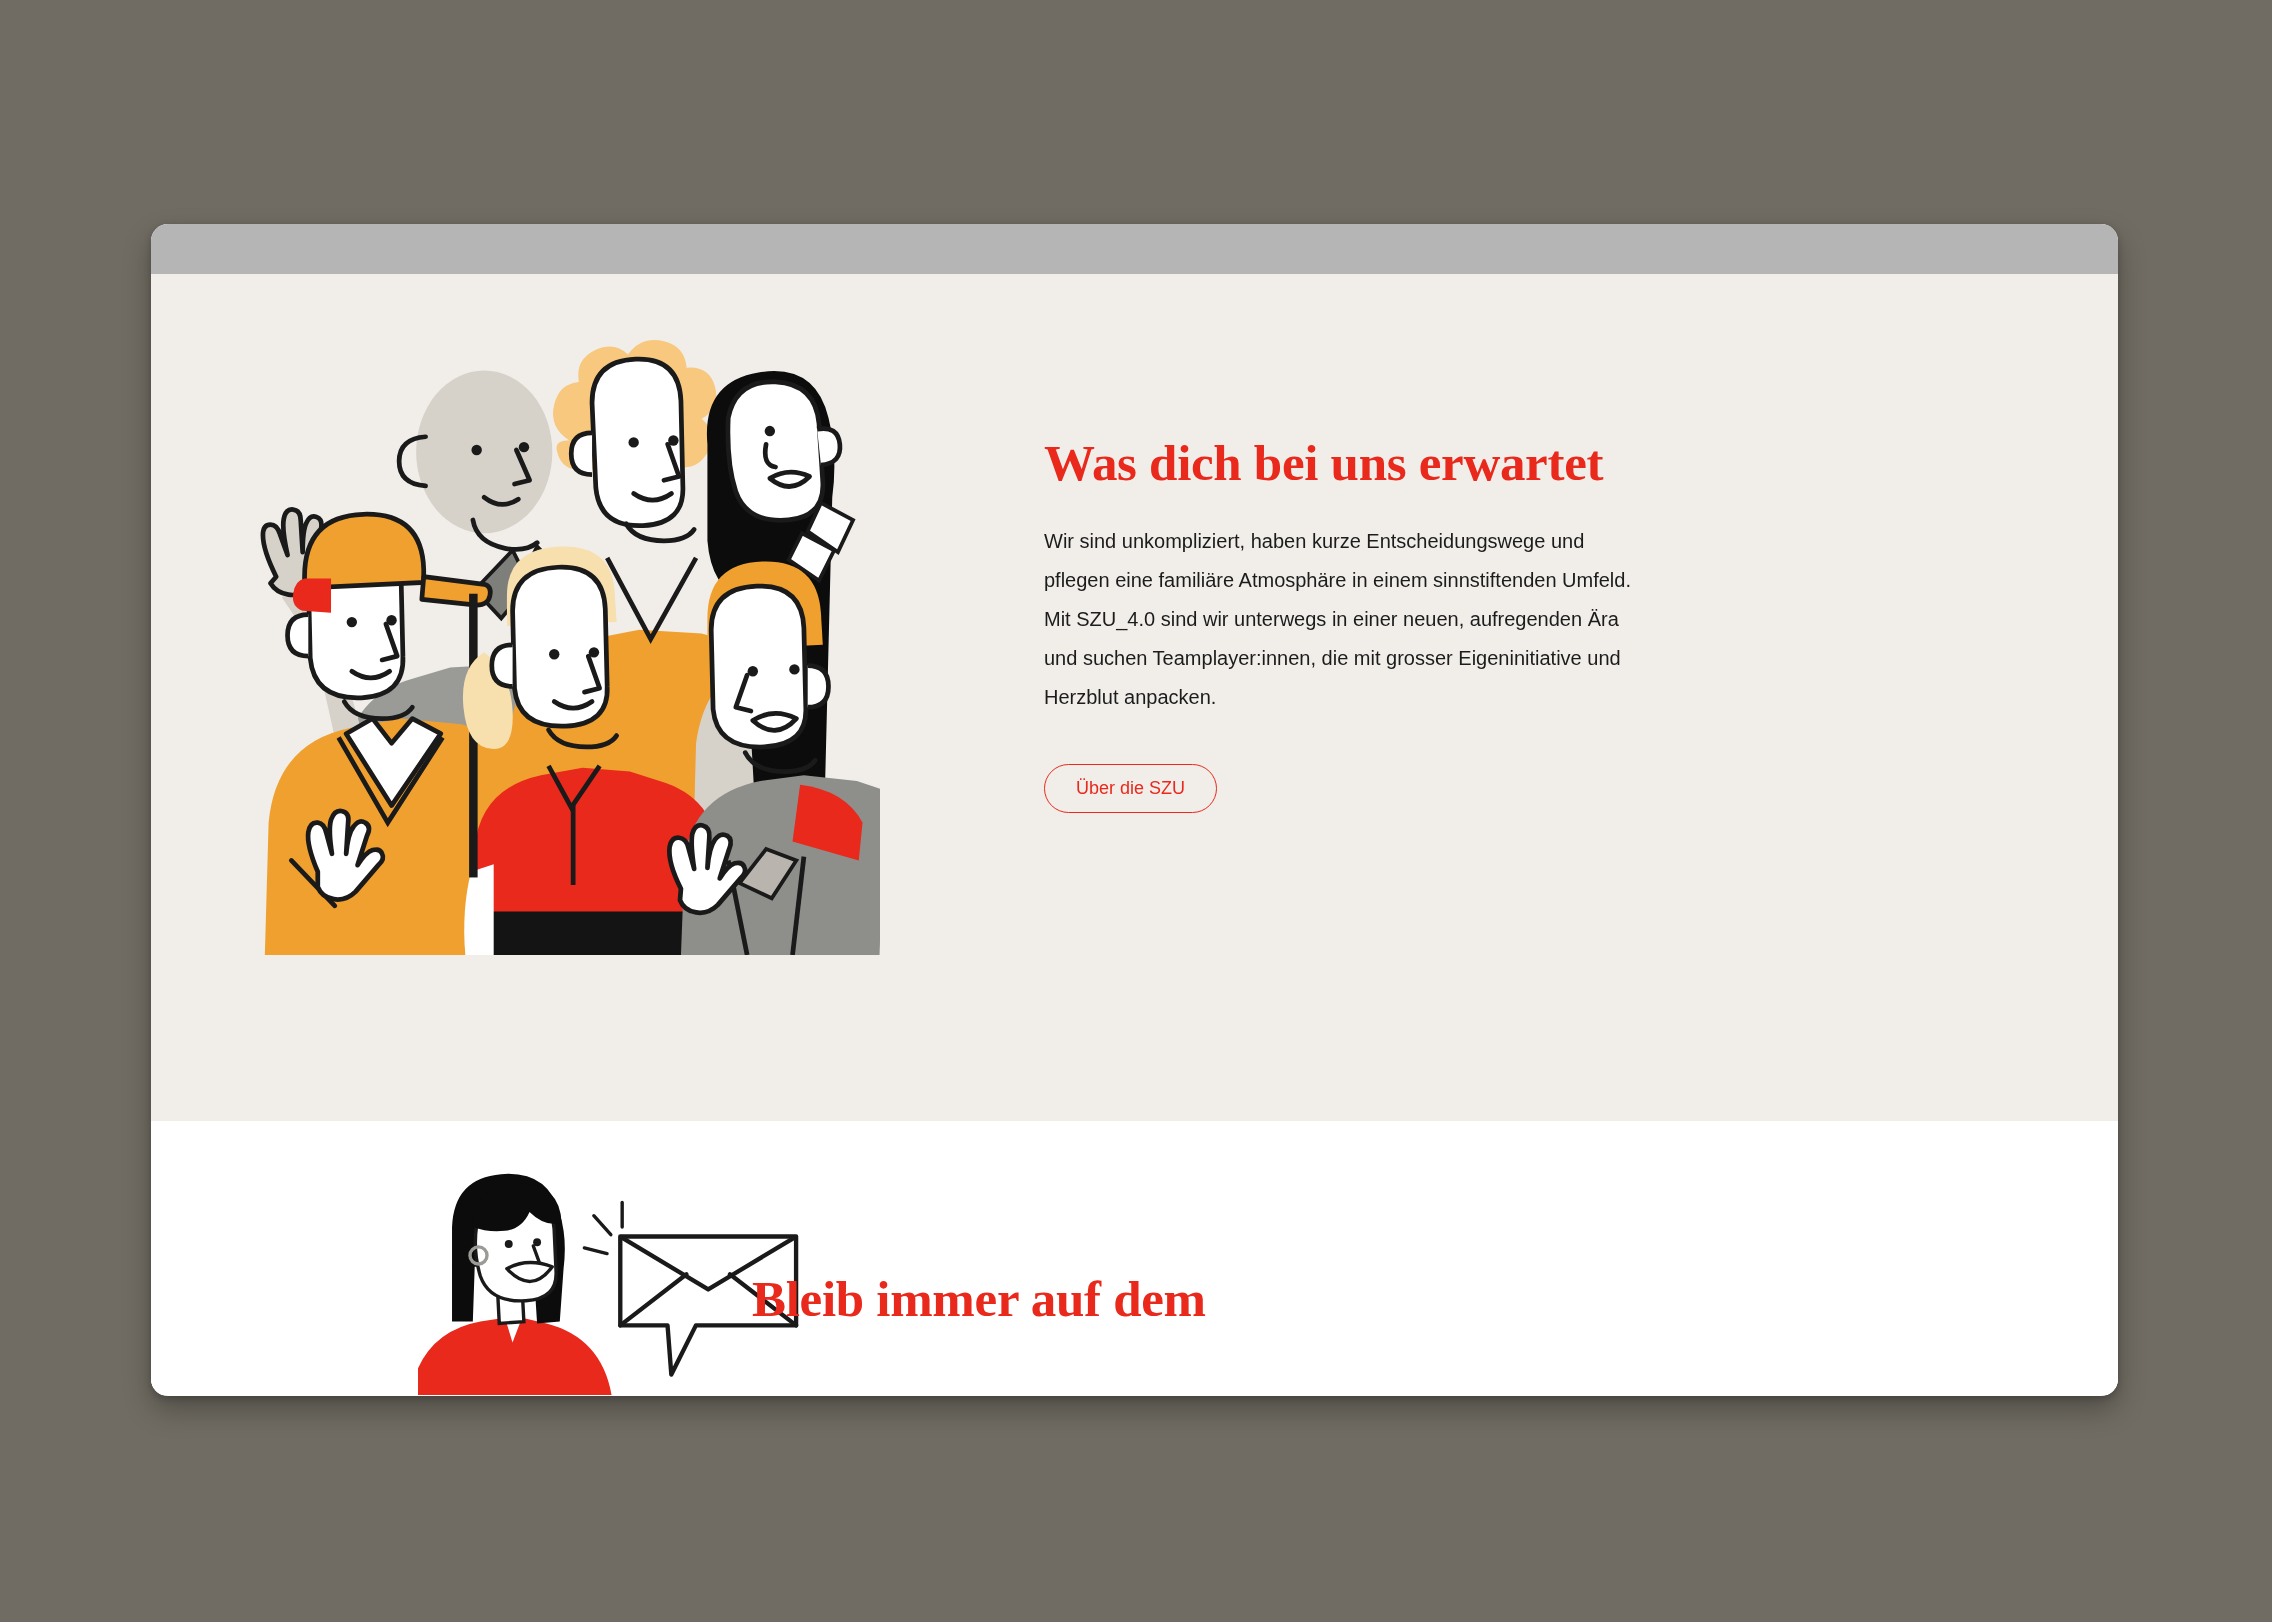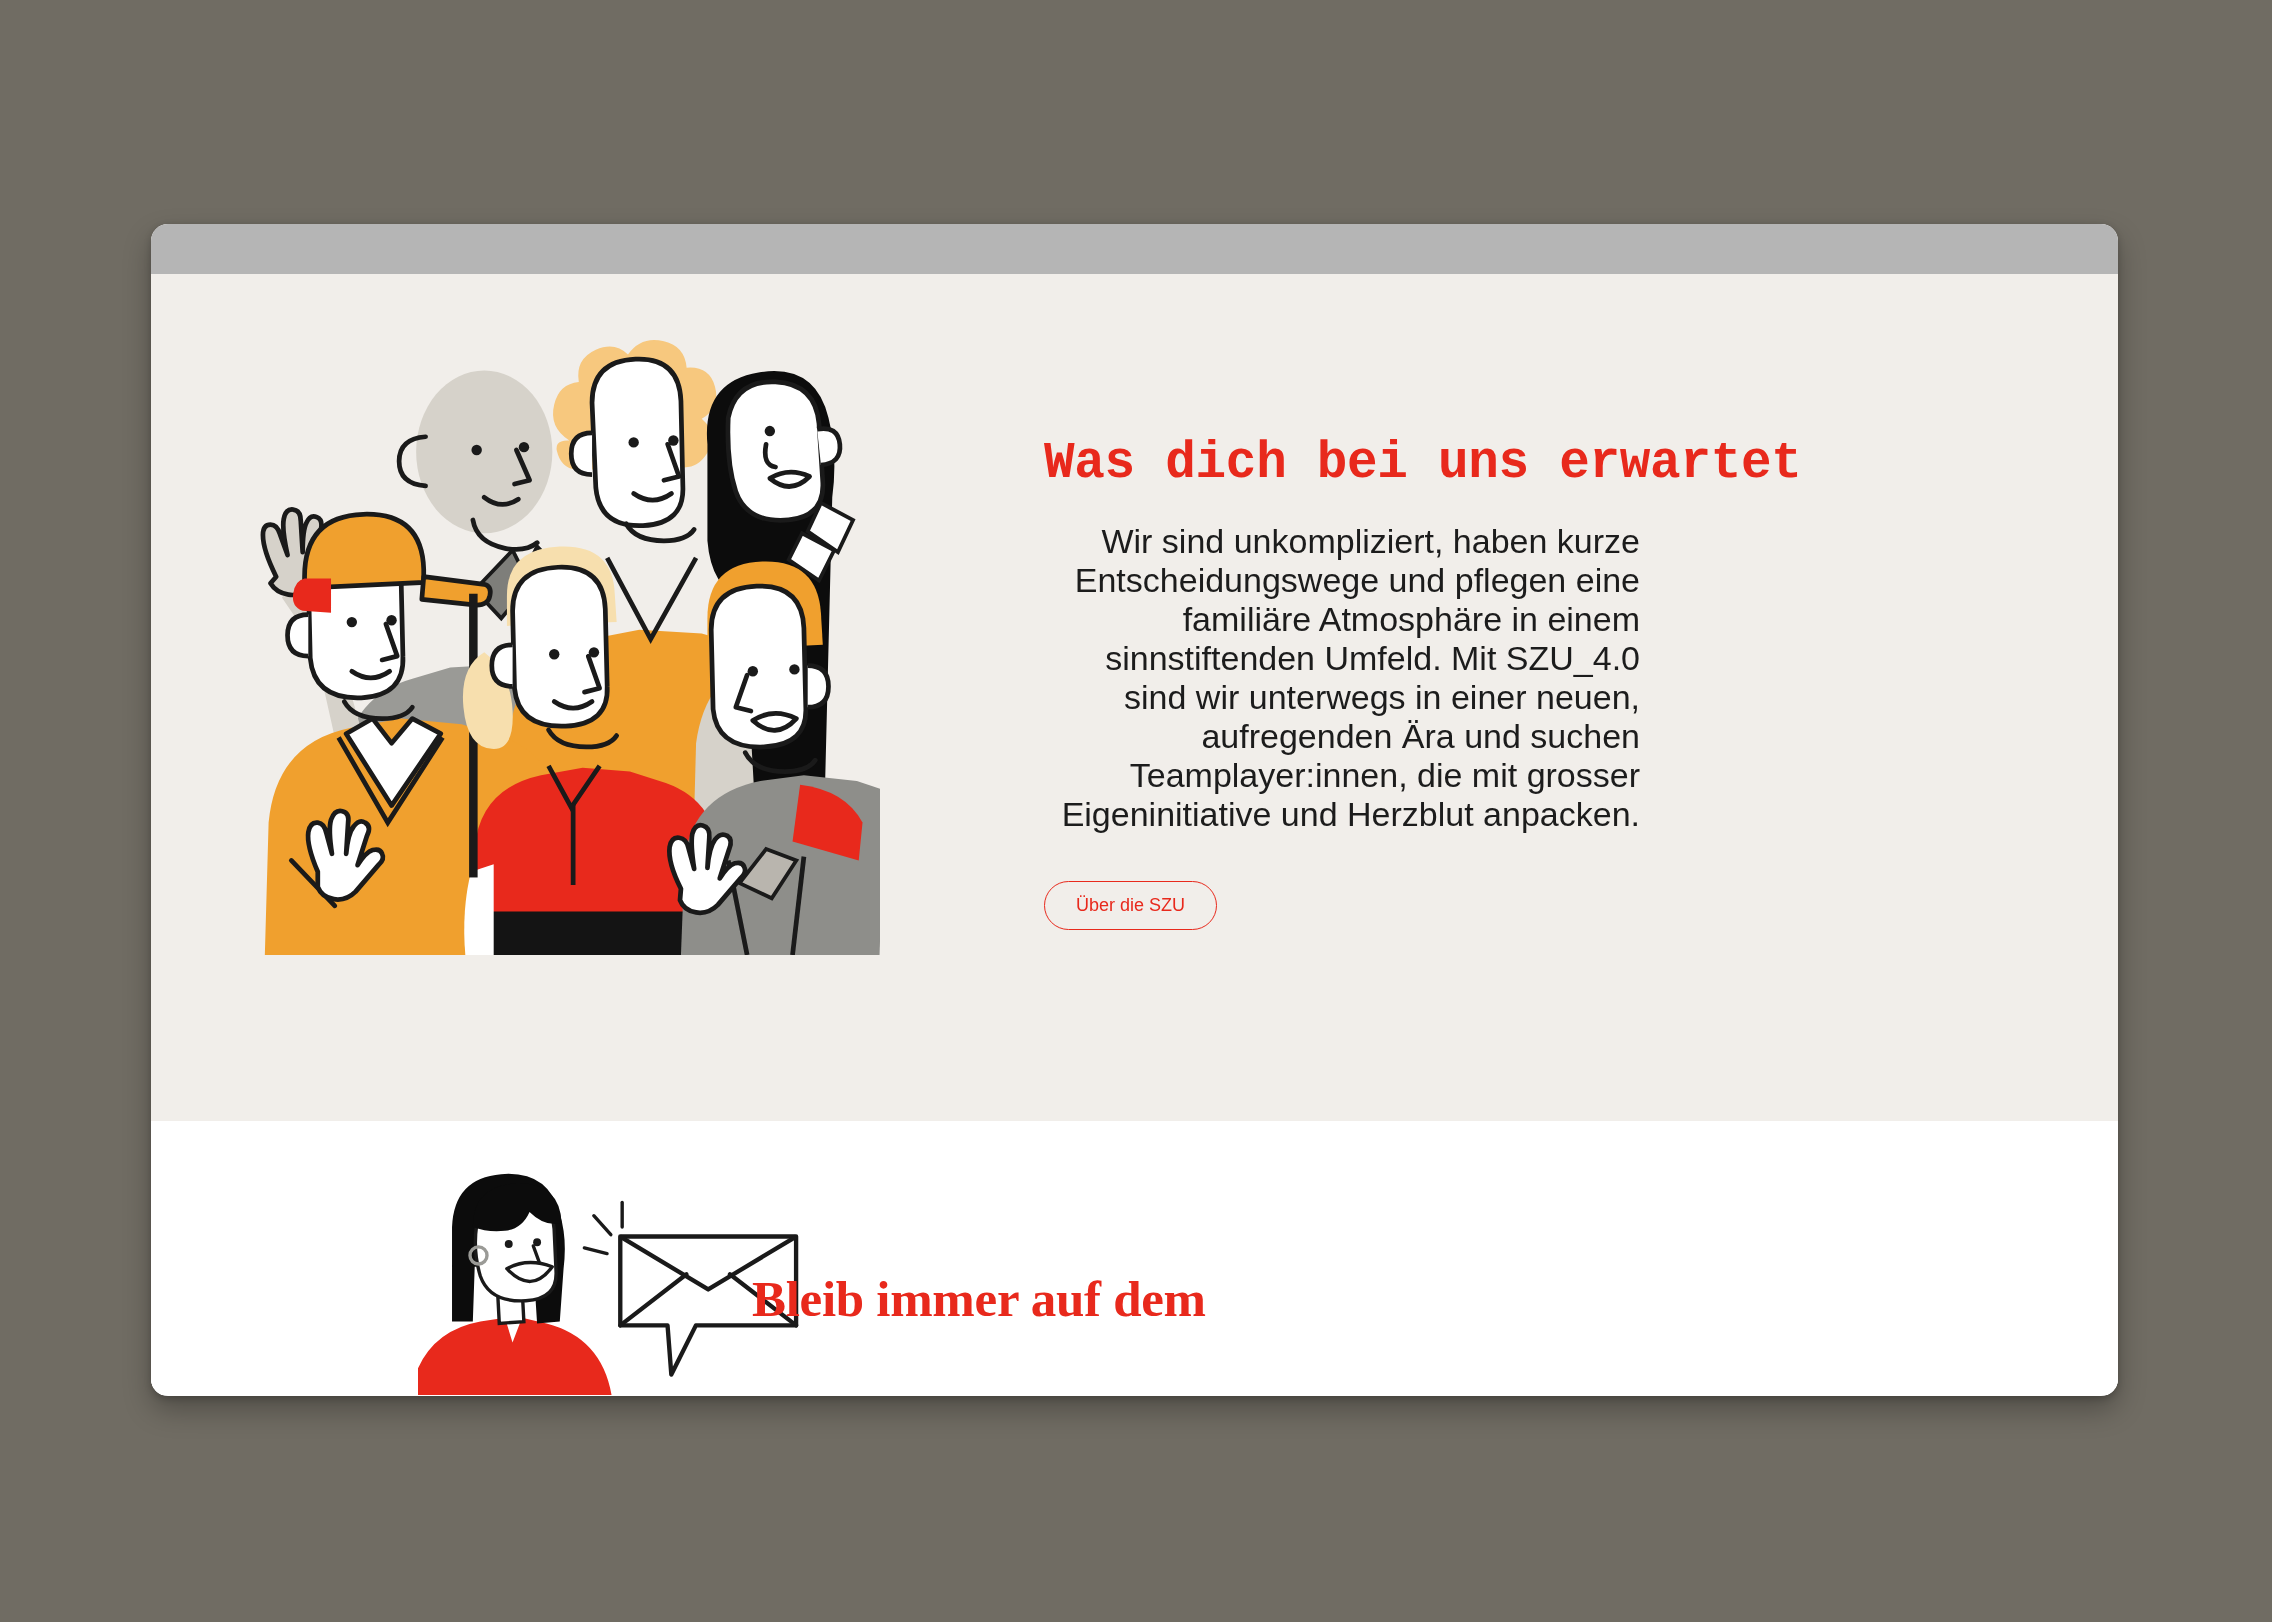--- a/index.html
+++ b/index.html
@@ -73,37 +73,36 @@
   .hero-illustration svg { display: block; width: 100%; height: 100%; }
 
   .hero-text {
     position: absolute;
     left: 893px;
     top: 163px;
     width: 606px;
   }
 
   .hero-title {
-    font-family: Liberation Mono, monospace;
+    font-family: Liberation Serif, serif;
     font-weight: 700;
     font-size: 51px;
     line-height: 1.04;
     letter-spacing: -0.3px;
     color: #E8291C;
     white-space: nowrap;
   }
 
   .hero-body {
     margin-top: 32px;
     font-family: "Liberation Sans", sans-serif;
-    font-size: 34px;
+    font-size: 20px;
     line-height: 39px;
     color: #1C1C1C;
     max-width: 596px;
-    text-align: right;
   }
 
   .hero-button {
     display: inline-block;
     margin-top: 47px;
     padding: 14px 31px 15px;
     border: 1.9px solid #E8291C;
     border-radius: 945px;
     background: transparent;
     color: #E8291C;

